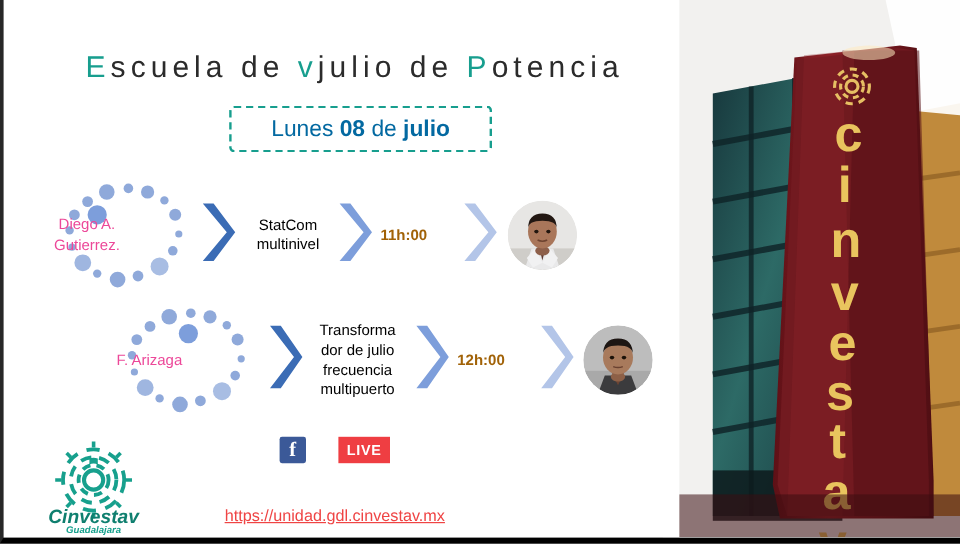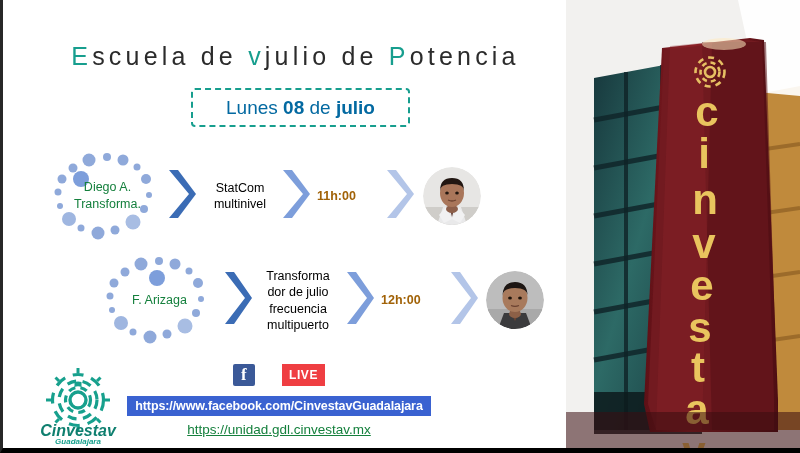--- a/index.html
+++ b/index.html
@@ -28,22 +28,22 @@
   #date-box b{font-weight:700;}
 
   
   .row{position:absolute;left:42px;width:510px;height:100px;}
   #row-1{top:146px;}
   #row-2{top:250px;}
 
   .bubble-wrap{position:absolute;left:0;top:0;width:125px;height:100px;}
   .bubble-wrap svg{position:absolute;left:0;top:0;}
   .speaker-name{position:absolute;left:0;top:0;width:125px;height:100px;
-      display:flex;align-items:center;justify-content:center;text-align:center;
-      font-size:12.5px;line-height:1.35;color:#15803d;}
+      display:flex;align-items:center;justify-content:flex-start;text-align:center;
+      font-size:12.5px;line-height:1.35;color:#ec4899;}
   #row-2 .speaker-name{font-size:12.5px;}
 
   .chev{position:absolute;top:50%;transform:translateY(-50%);}
   .topic{position:absolute;text-align:center;font-size:12.5px;line-height:1.3;
       color:#000000;top:50%;transform:translateY(-50%);}
   .time{position:absolute;top:50%;transform:translateY(-50%);font-size:12.5px;
       font-weight:600;color:#a16207;white-space:nowrap;}
 
   .avatar{position:absolute;top:50%;transform:translateY(-50%);
       width:58px;height:58px;border-radius:50%;overflow:hidden;}
@@ -73,21 +73,21 @@
   #fb-icon{width:22px;height:22px;background:#3b5998;border-radius:2px;
       color:#fff;font-weight:700;font-size:17px;line-height:22px;text-align:center;
       font-family:"Liberation Serif",serif;}
   #live-badge{height:22px;background:#ef3e42;color:#fff;font-size:12px;
       font-weight:700;letter-spacing:.6px;padding:0 7px;line-height:22px;margin-left:24px;}
 
   #fb-url{position:absolute;left:0;top:396px;width:552px;text-align:center;}
   #fb-url span{display:inline-block;background:#3a62d1;color:#fff;font-weight:700;
       font-size:12.5px;padding:3px 8px;letter-spacing:-.1px;}
   #site-url{position:absolute;left:0;top:422px;width:552px;text-align:center;
-      font-size:13.5px;color:#15803d;text-decoration:underline;}
+      font-size:13.5px;color:#ef4444;text-decoration:underline;}
 
   
   #logo{position:absolute;left:26px;top:366px;width:98px;height:80px;font-style:italic;}
 
   
   #photo{position:absolute;right:0;top:0;width:248px;height:448px;overflow:hidden;}
   #photo svg{display:block;}
 </style>
 </head>
 <body>
@@ -122,21 +122,21 @@
           <circle cx="36" cy="82" r="3.5"></circle>
             <circle cx="24" cy="73" r="7" fill="#9fb6e0"></circle>
           <circle cx="15" cy="60" r="3"></circle>
             <circle cx="13" cy="46" r="3.5"></circle>
           <circle cx="17" cy="33" r="4.5"></circle>
           <circle cx="36" cy="33" r="8" fill="#7d9edb"></circle>
         </g>
       </svg>
     </div>
     <div class="speaker-name">
-      <div><span>Diego A.</span><br><span>Transforma.</span></div>
+      <div><span>Diego A.</span><br><span>Gutierrez.</span></div>
     </div>
 
     <span class="chev chev-a">
       <svg width="30" height="52" viewBox="0 0 30 52">
           <path d="M2 2 L22 26 L2 50 L11 50 L29 26 L11 2 Z" fill="#3b6cb5"></path>
         </svg>
     </span>
 
     <div class="topic topic-a">
       <span>StatCom</span><br><span>multinivel</span>
@@ -255,23 +255,20 @@
         </g>
       </svg>
     </div>
   </div>
 
   <div id="live-row">
     <div id="fb-icon">f</div>
     <div id="live-badge">LIVE</div>
   </div>
 
-  <div id="fb-url">
-    <span>https://www.facebook.com/CinvestavGuadalajara</span>
-  </div>
 
   <div id="site-url">https://unidad.gdl.cinvestav.mx</div>
 
   <div id="logo">
     <svg width="98" height="80" viewBox="0 0 98 80">
       <g transform="translate(49,34)" fill="none" stroke="#17a08d" stroke-width="3.4">
         <circle r="8"></circle>
         <g>
           <path d="M-3.5 -13 a9 9 0 0 1 7 0 l0 -5 a12 12 0 0 0 -7 0 Z" fill="#17a08d" stroke="none"></path>
         </g>

